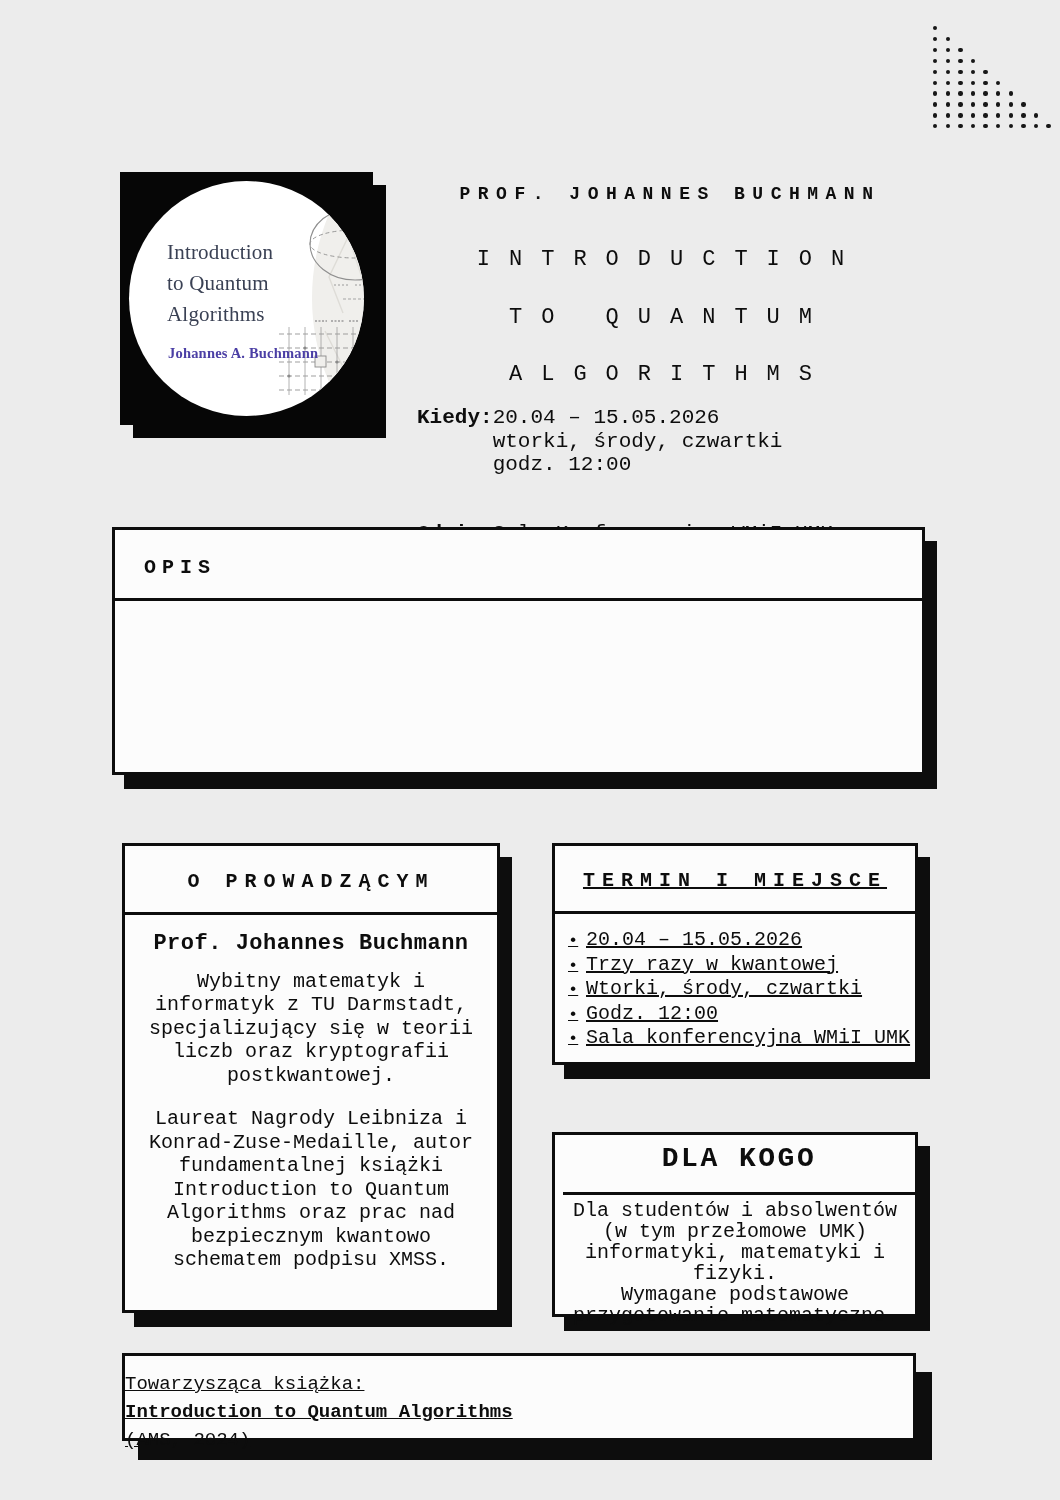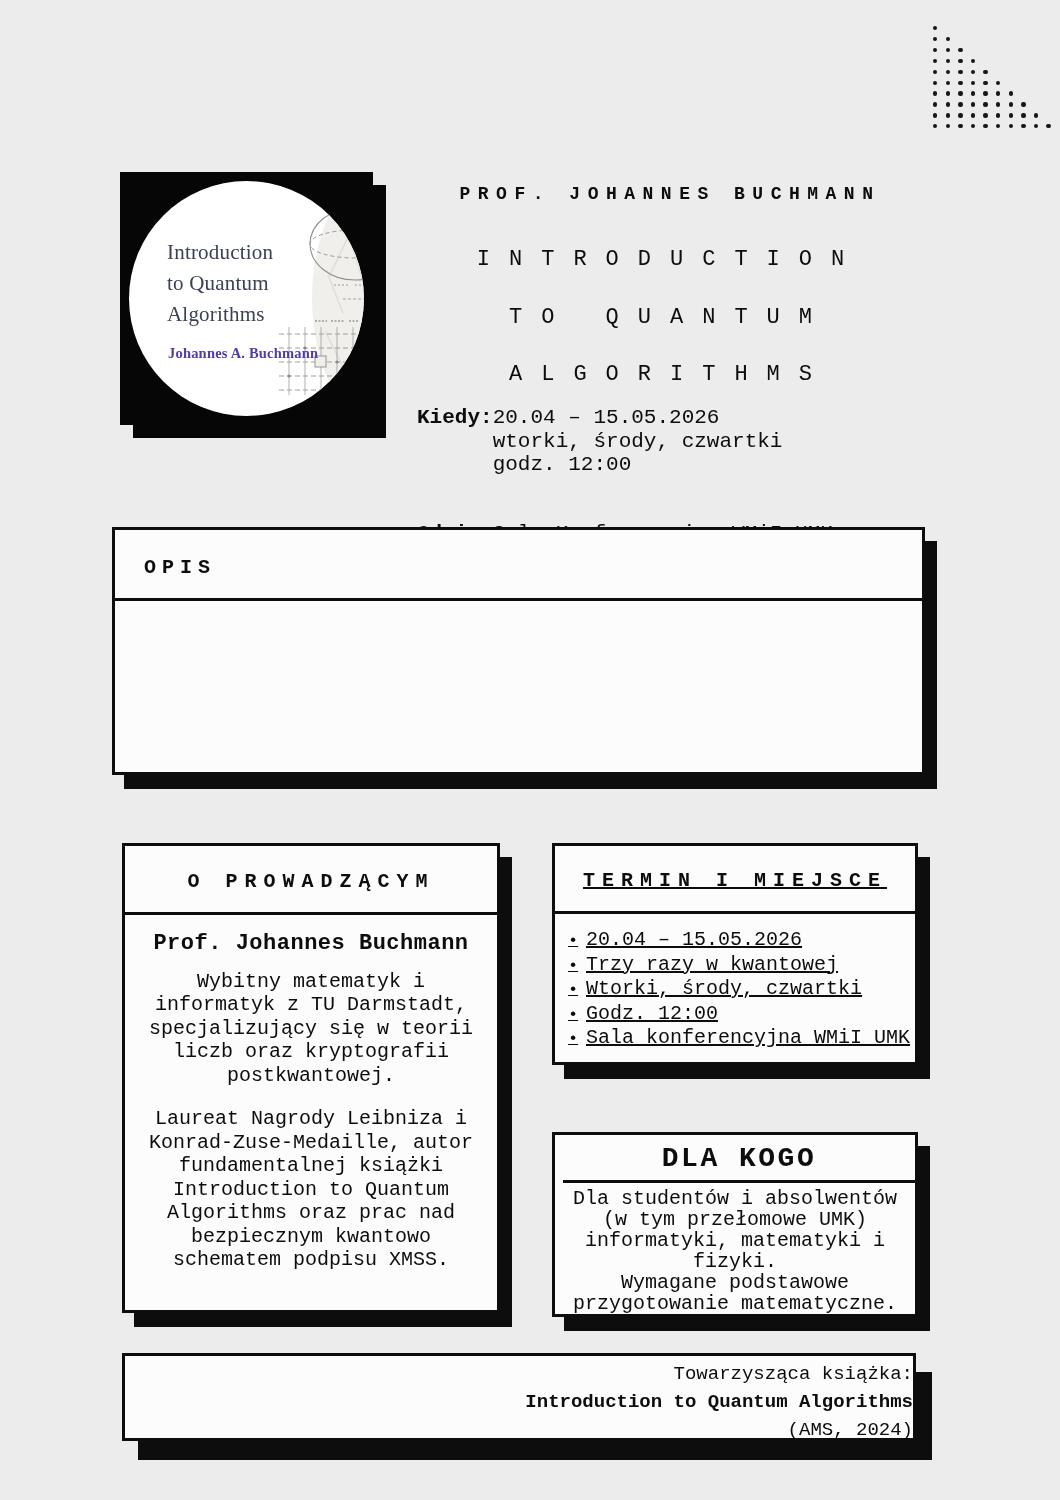--- a/index.html
+++ b/index.html
@@ -39,23 +39,23 @@
   .about-para{white-space:pre-line;}
   #about-para1{margin-top:14px;}
   #about-para2{margin-top:20px;}
   #schedule-box{left:552px;top:843px;width:366px;height:222px;text-decoration:underline;}
   #schedule-box .panel-h{padding:23px 0 19px;font-size:20px;letter-spacing:7px;text-align:center;}
   #schedule-box .panel-b{padding:14px 6px 0 13px;font-size:20px;line-height:23.6px;}
   .sched-li{display:flex;align-items:baseline;}
   .sched-b{width:18px;flex:0 0 18px;font-size:17px;}
   .sched-t{white-space:nowrap;}
   #audience-box{left:552px;top:1132px;width:366px;height:185px;}
-  #audience-box .panel-h{padding:8px 0 6px;font-size:28px;letter-spacing:2.5px;text-align:center;margin-left:8px;}
+  #audience-box .panel-h{padding:8px 0 18px;font-size:28px;letter-spacing:2.5px;text-align:center;margin-left:8px;}
   #audience-box .panel-b{padding:6px 0 0;font-size:20px;line-height:20.9px;text-align:center;white-space:pre-line;}
-  #footer-box{left:122px;top:1353px;width:794px;height:88px;box-shadow:16px 19px 0 #0d0d0d;text-align:right;padding-top:4px;}
+  #footer-box{left:122px;top:1353px;width:794px;height:88px;box-shadow:16px 19px 0 #0d0d0d;text-align:left;padding-top:14px;text-decoration:underline;}
   #footer-box .f-line{font-size:19px;line-height:28px;}
   #footer-box .f-bold{font-weight:bold;}
 </style>
 </head>
 <body>
 
 <div id="dot-pattern">
     <span class="d" style="left: 0px; top: 0px;"></span>
     <span class="d" style="left: 0px; top: 10.9px;"></span>
     <span class="d" style="left: 12.6px; top: 10.9px;"></span>

